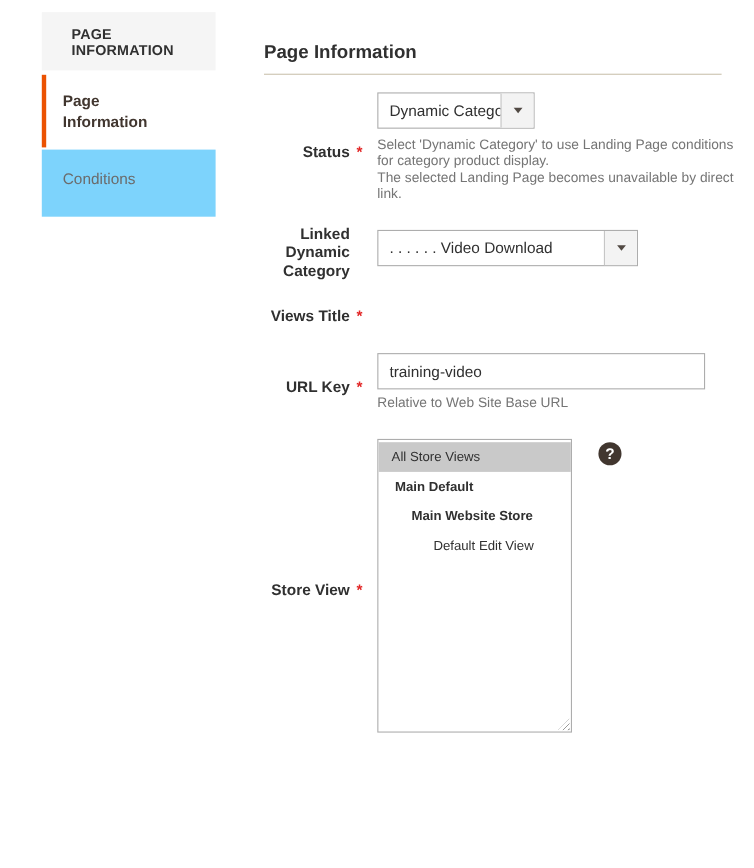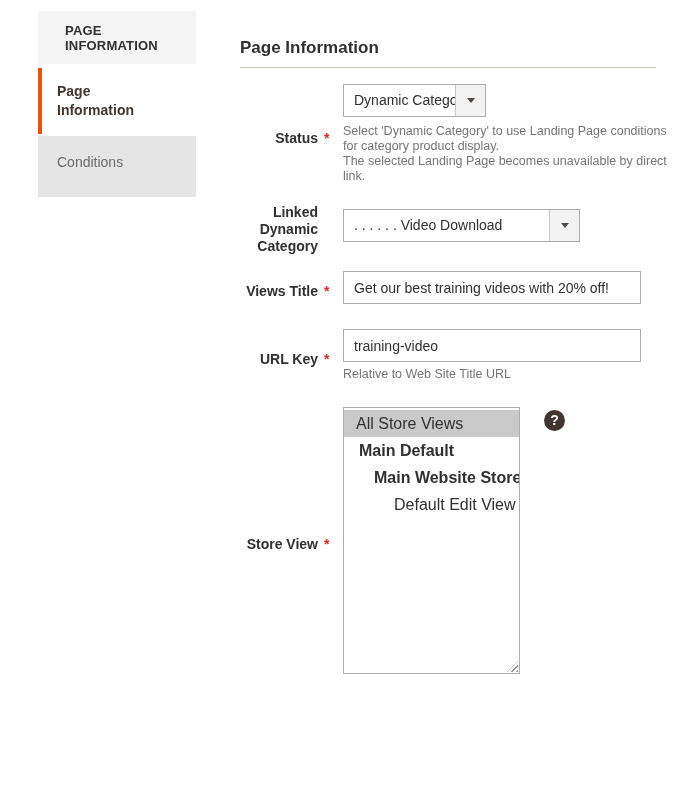--- a/index.html
+++ b/index.html
@@ -15,21 +15,21 @@
     background:#f5f5f5; height:53px; display:flex; align-items:center;
     padding-left:27px; font-size:13px; font-weight:700; color:#303030;
     letter-spacing:.2px; margin-bottom:4px;
   }
   .sb-tab-active {
     background:#fff; border-left:4px solid #eb5202; height:66px;
     display:flex; align-items:center; padding:0 44px 0 15px;
     font-size:14px; font-weight:600; color:#41362f; line-height:1.35;
     margin-bottom:2px; cursor:pointer;
   }
-  .sb-tabs { background:#e5e5e5; padding-bottom:9px; }
+  .sb-tabs { background:#7dd3fc; padding-bottom:9px; }
   .sb-tab {
     height:52px; display:flex; align-items:center; padding-left:19px;
     font-size:14px; color:#6b6b6b; cursor:pointer;
   }
 
   
   .main { position:absolute; left:240px; top:38px; width:416px; }
   .page-heading {
     margin:0; font-size:17px; font-weight:600; color:#303030;
     line-height:20px; padding-bottom:9px; border-bottom:1px solid #cbc3ae;
@@ -86,21 +86,21 @@
     display:inline-block; padding-top:8px; font-size:14px; color:#3c8dd5;
     text-decoration:none; cursor:pointer;
   }
 
   .store-wrap { display:flex; align-items:flex-start; }
   .listbox {
     width:177px; height:267px; border:1px solid #adadad; background:#fff;
     position:relative; padding-top:2px; overflow:hidden;
   }
   .opt {
-    height:27px; line-height:27px; font-size:16px; color:#303030;
+    height:27px; line-height:27px; font-size:12px; color:#303030;
     padding-left:12px; white-space:nowrap; cursor:pointer;
   }
   .opt.selected { background:#c9c9c9; }
   .opt.bold { font-weight:700; }
   .opt.ind1 { padding-left:15px; }
   .opt.ind2 { padding-left:30px; }
   .opt.ind3 { padding-left:50px; }
   .grip {
     position:absolute; right:1px; bottom:1px; width:11px; height:11px;
     clip-path:polygon(100% 0, 100% 100%, 0 100%);
@@ -165,31 +165,28 @@
             <div class="caret"></div>
           </div>
         </div>
       </div>
     </div>
 
 
     <div class="row row-ptitle">
       <div class="f-label">Views Title</div>
       <div class="f-req">*</div>
-      <div class="f-control">
-        <input class="text-input" type="text" value="Get our best training videos with 20% off!" style="">
-      </div>
     </div>
 
     <div class="row row-url">
       <div class="f-label">URL Key</div>
       <div class="f-req">*</div>
       <div class="f-control">
         <input class="text-input" type="text" value="training-video" style="">
-        <div class="note url-note">Relative to Web Site Title URL</div>
+        <div class="note url-note">Relative to Web Site Base URL</div>
       </div>
     </div>
 
     <div class="row row-store">
       <div class="f-label">Store View</div>
       <div class="f-req">*</div>
       <div class="f-control">
         <div class="store-wrap">
           <div class="listbox">
             <div class="opt selected">All Store Views</div>

